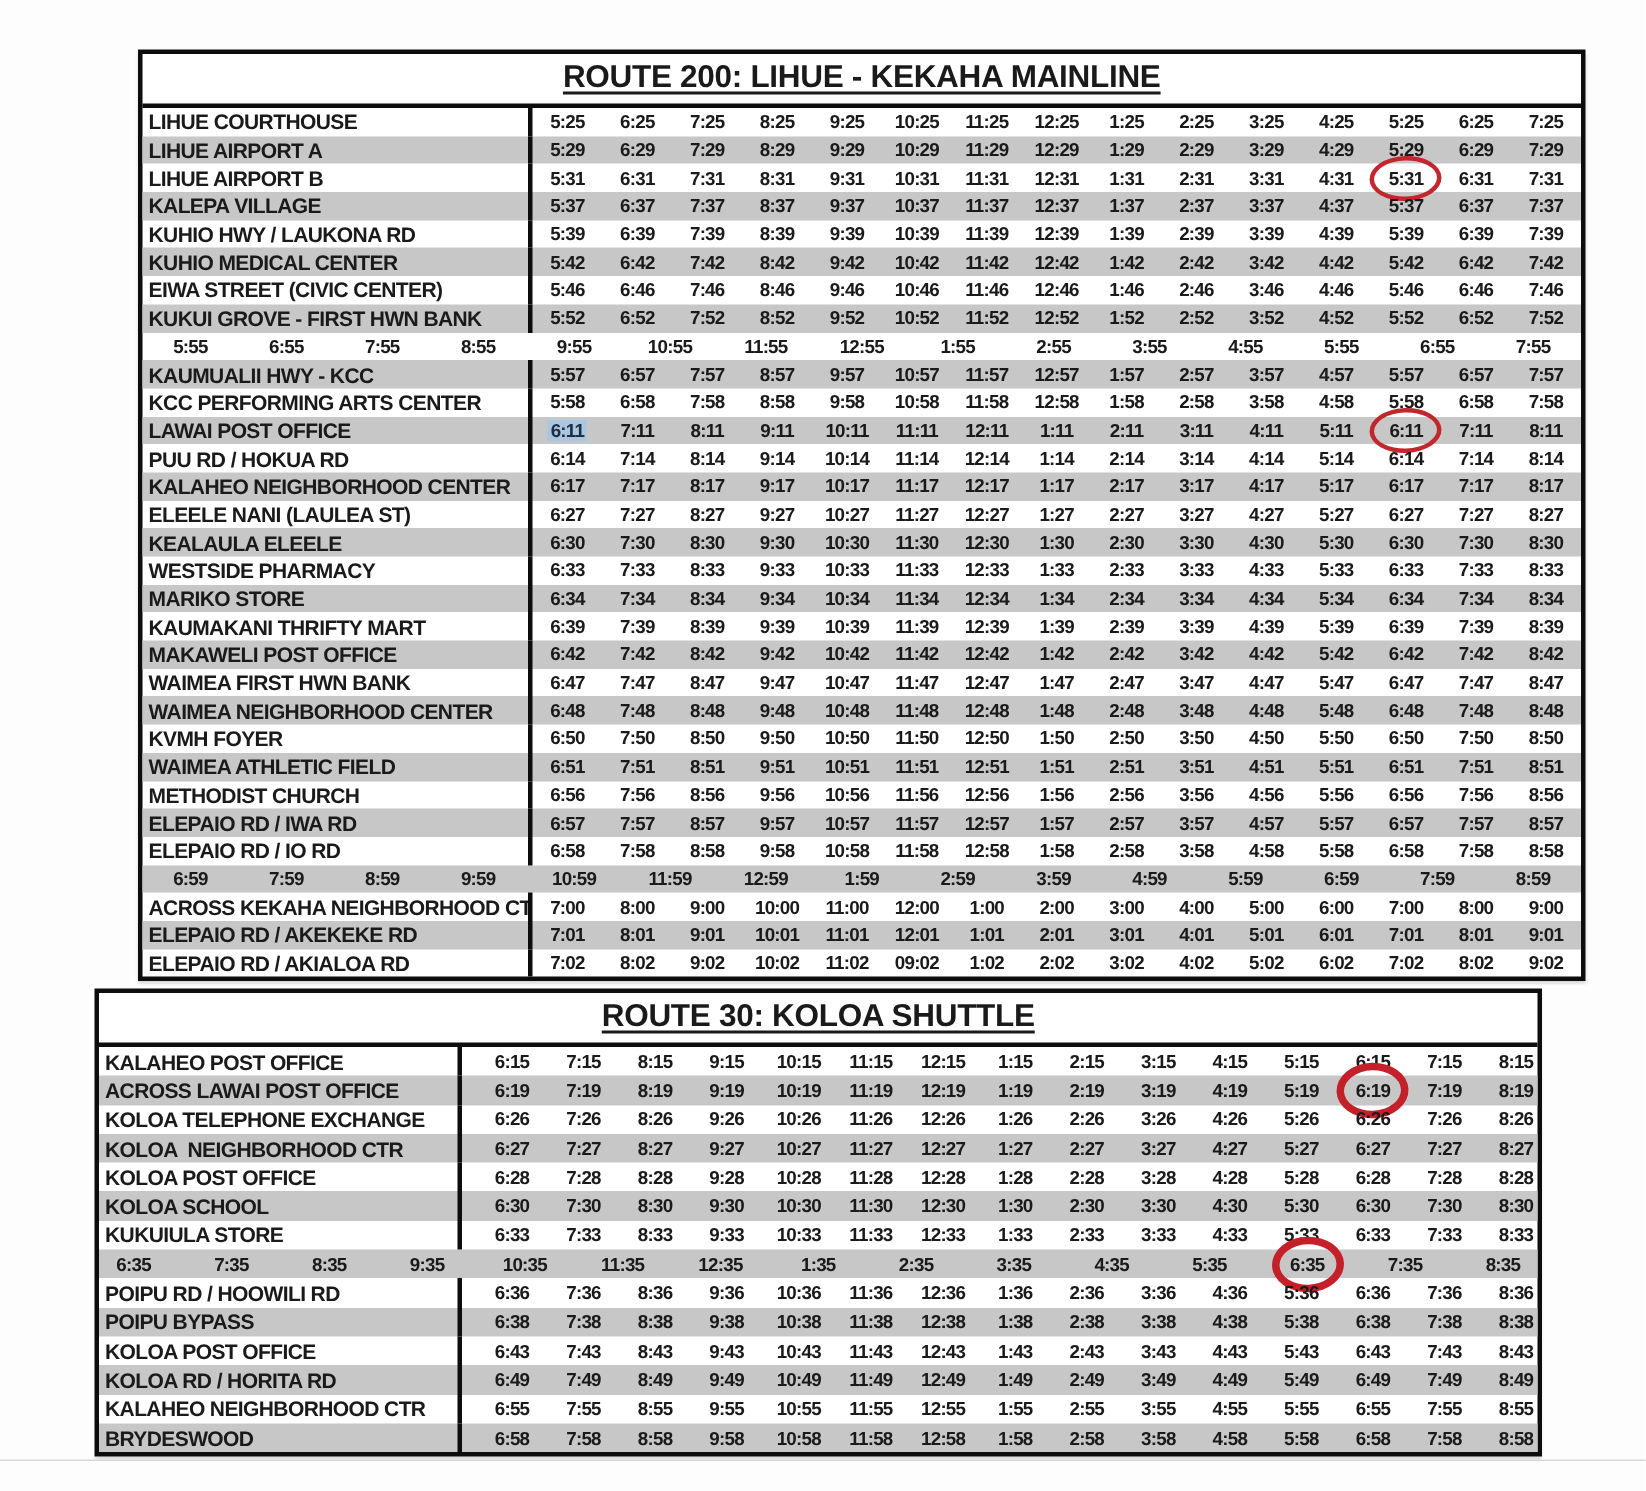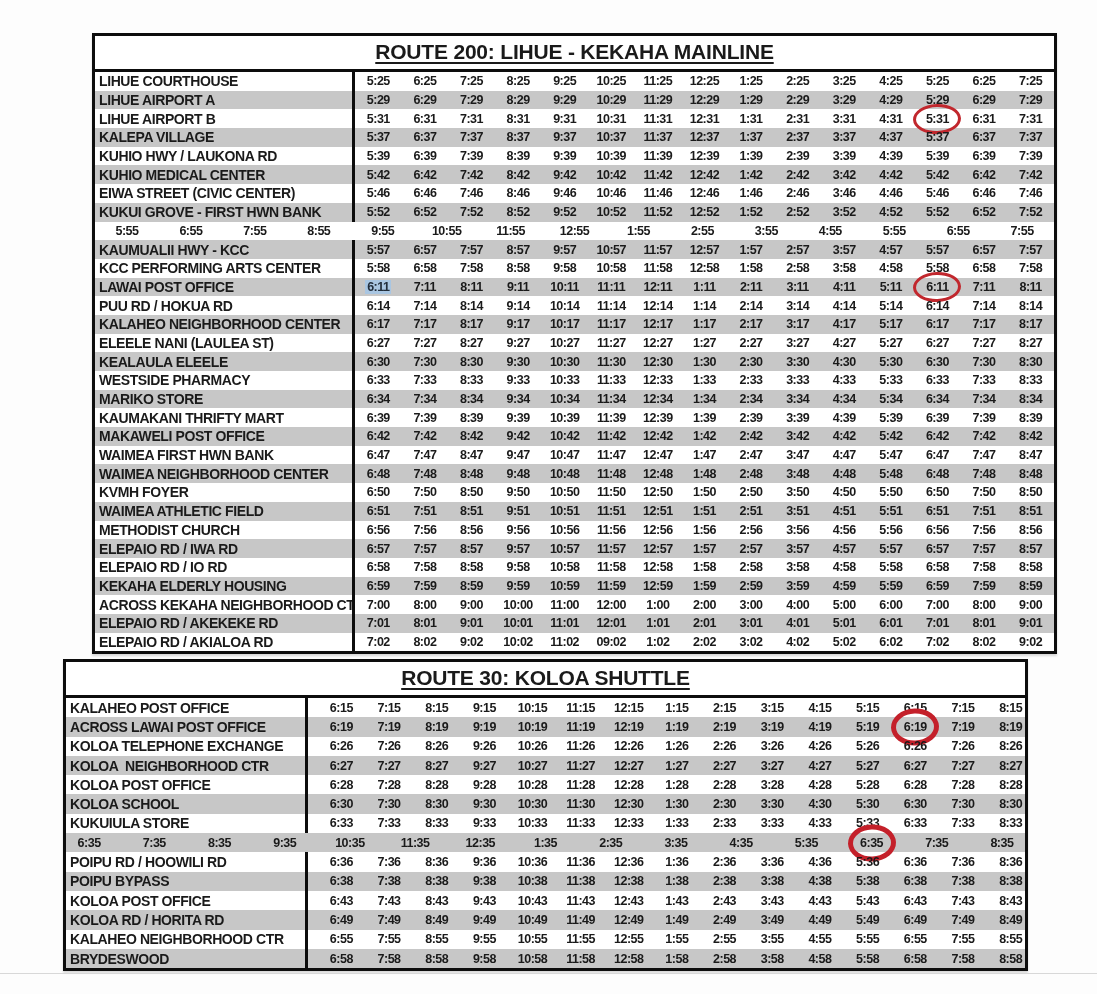--- a/index.html
+++ b/index.html
@@ -583,21 +583,20 @@
           <div class="time-cell">1:58</div>
           <div class="time-cell">2:58</div>
           <div class="time-cell">3:58</div>
           <div class="time-cell">4:58</div>
           <div class="time-cell">5:58</div>
           <div class="time-cell">6:58</div>
           <div class="time-cell">7:58</div>
           <div class="time-cell">8:58</div>
         </div>
         <div class="row">
-          <div class="stop-cell">KEKAHA ELDERLY HOUSING</div>
           <div class="time-cell">6:59</div>
           <div class="time-cell">7:59</div>
           <div class="time-cell">8:59</div>
           <div class="time-cell">9:59</div>
           <div class="time-cell">10:59</div>
           <div class="time-cell">11:59</div>
           <div class="time-cell">12:59</div>
           <div class="time-cell">1:59</div>
           <div class="time-cell">2:59</div>
           <div class="time-cell">3:59</div>

